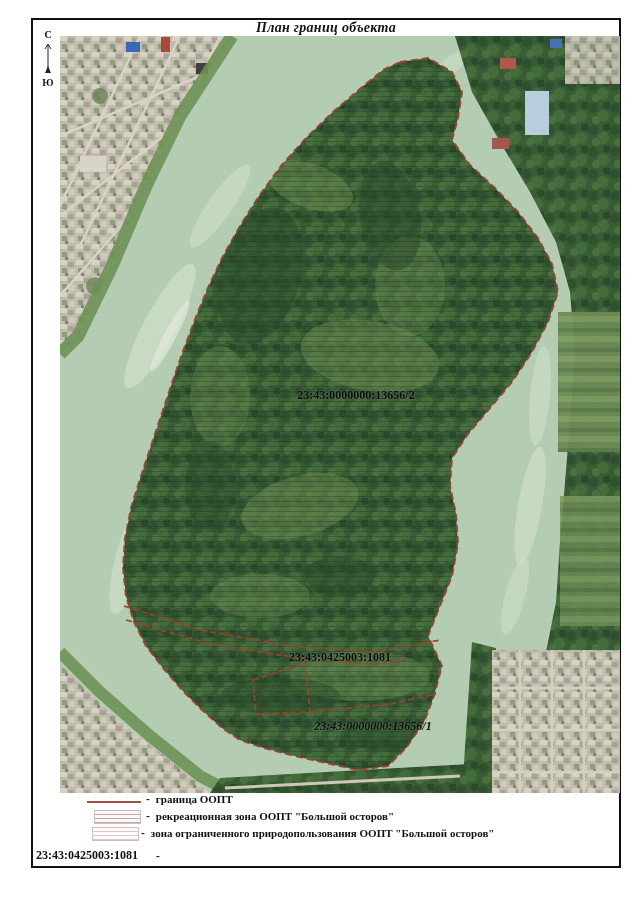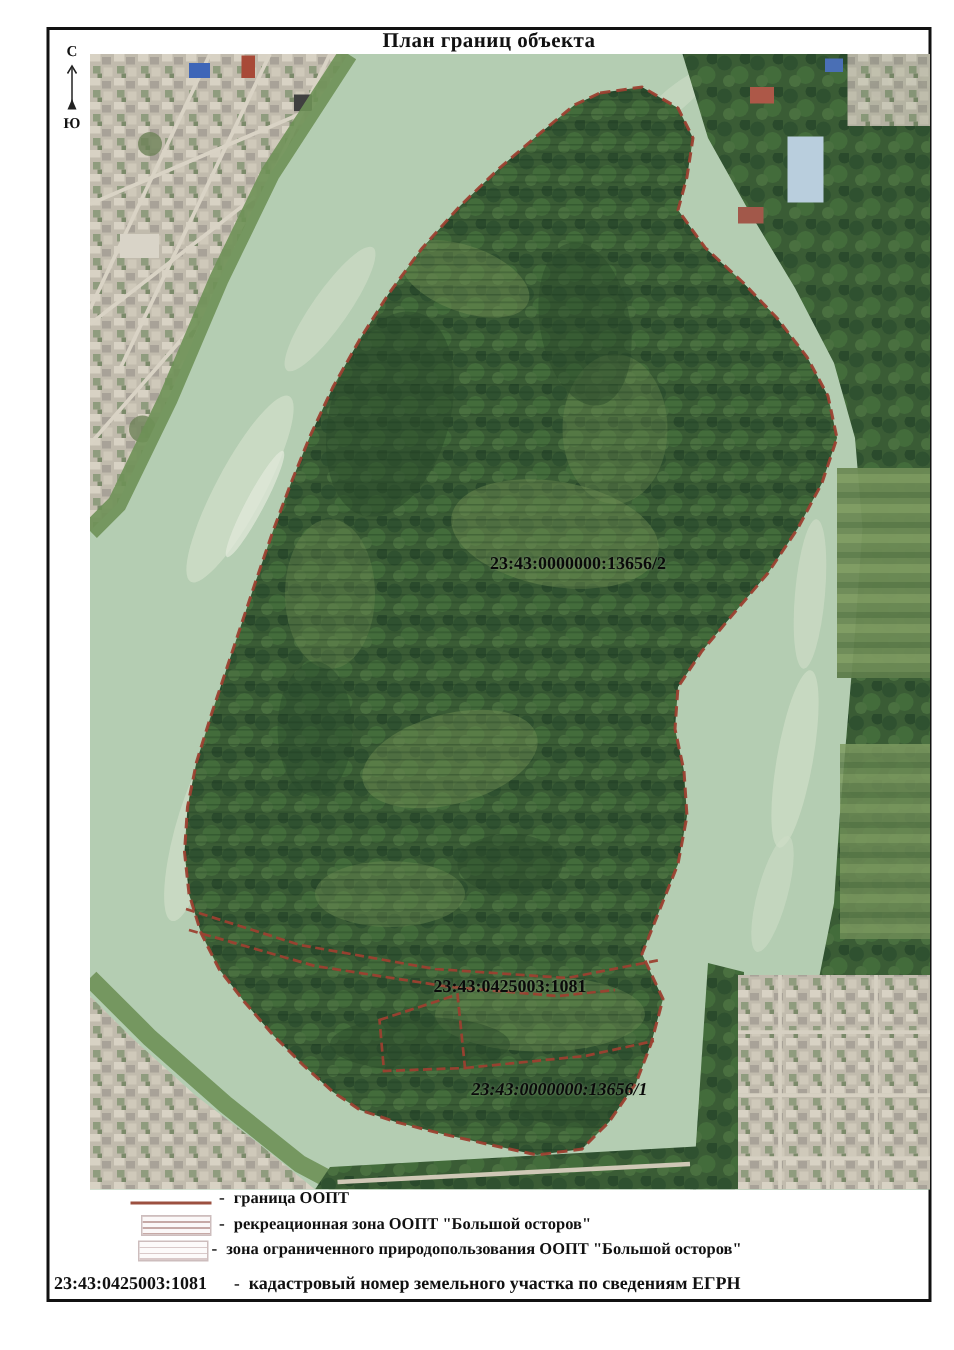--- a/index.html
+++ b/index.html
@@ -6,21 +6,21 @@
   body{
     width:636px;height:900px;position:relative;background:#ffffff;
     font-family:"Liberation Serif", serif; overflow:hidden;
   }
   .page-border{
     position:absolute;left:31px;top:18px;width:590px;height:850px;
     border:2px solid #111;box-sizing:border-box;background:#fff;
   }
   .page-title{
     position:absolute;left:31px;top:20px;width:590px;text-align:center;
-    font-size:14px;font-weight:bold;color:#111;letter-spacing:.3px;
+    font-size:14px;font-weight:bold;color:#111;letter-spacing:.3px;font-style:italic;
   }
   .compass{position:absolute;left:40px;top:30px;width:16px;text-align:center;color:#111;}
   .compass .letter{font-size:10px;font-weight:bold;line-height:10px;display:block;}
   .compass svg{display:block;margin:1px auto;}
   .map-area{
     position:absolute;left:60px;top:36px;width:560px;height:757px;
     overflow:hidden;background:#b4cdb2;
   }
   .map-label{
     position:absolute;font-size:12px;font-weight:bold;color:#0a0a0a;
@@ -181,21 +181,21 @@
   <g fill="none" stroke="#9c4030" stroke-opacity="0.95">
     <use href="#island" stroke-width="2" stroke-dasharray="7 4"></use>
     <path d="M64,570 L140,594 L230,610 L318,616 L380,604" stroke-width="1.8" stroke-dasharray="6 3"></path>
     <path d="M66,584 L150,608 L240,622 L312,628 L350,624" stroke-width="1.8" stroke-dasharray="6 3"></path>
     <path d="M193,644 L245,627 L250,676 L196,678 Z" stroke-width="1.8" stroke-dasharray="6 3"></path>
     <path d="M250,676 L330,668 L376,658" stroke-width="1.8" stroke-dasharray="6 3"></path>
   </g>
 </svg>
 </div>
 
-<div class="map-label" style="left:268px;top:368px;width:176px;text-align:right;">23:43:0000000:13656/2</div>
+<div class="map-label" style="left:268px;top:388px;width:176px;">23:43:0000000:13656/2</div>
 <div class="map-label" style="left:252px;top:650px;width:176px;">23:43:0425003:1081</div>
 <div class="map-label" style="left:282px;top:719px;width:182px;font-style:italic;">23:43:0000000:13656/1</div>
 
 <div class="sym-line"></div>
 <div class="legend-row" style="left:146px;top:793px;">
   <span class="legend-dash">-</span>
   <span class="legend-text">граница ООПТ</span>
 </div>
 
 <div class="sym-swatch dark" style="left:94px;top:810px;"></div>
@@ -206,14 +206,13 @@
 
 <div class="sym-swatch light" style="left:92px;top:827px;"></div>
 <div class="legend-row" style="left:141px;top:827px;">
   <span class="legend-dash">-</span>
   <span class="legend-text">зона ограниченного природопользования ООПТ "Большой осторов"</span>
 </div>
 
 <div class="legend-row" style="left:36px;top:848px;">
   <span class="cad-number" style="margin-right:18px;">23:43:0425003:1081</span>
   <span class="legend-dash">-</span>
-  <span class="legend-text" style="font-size:12px;">кадастровый номер земельного участка по сведениям ЕГРН</span>
 </div>
 
 </body></html>

